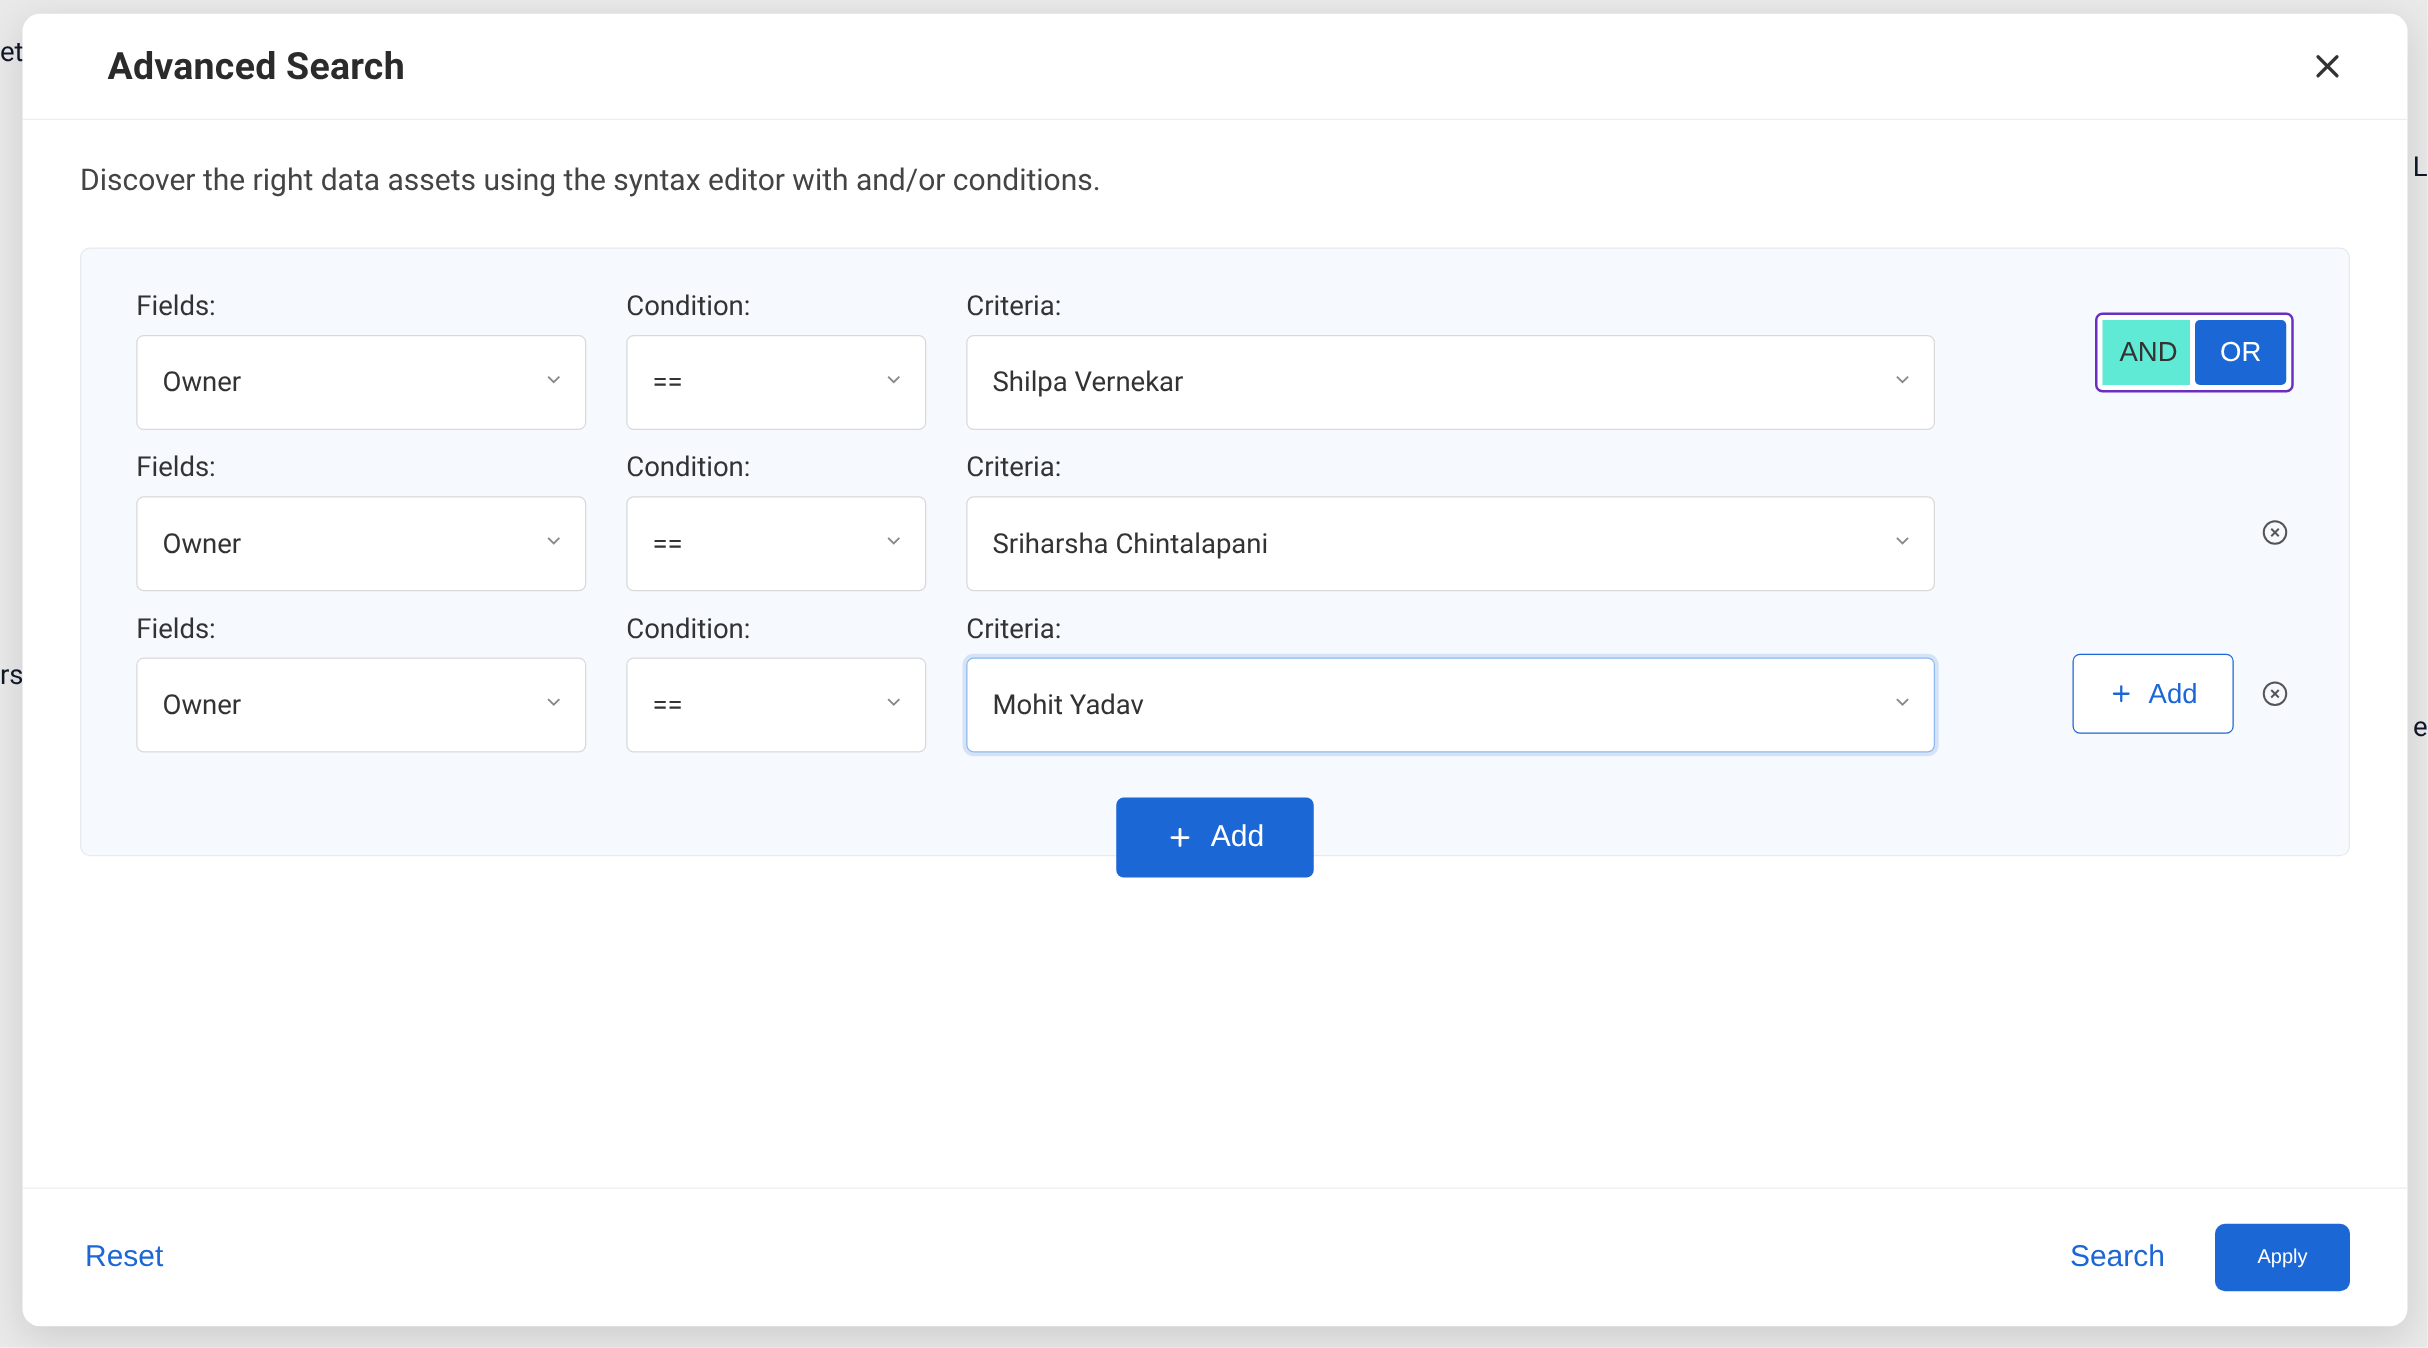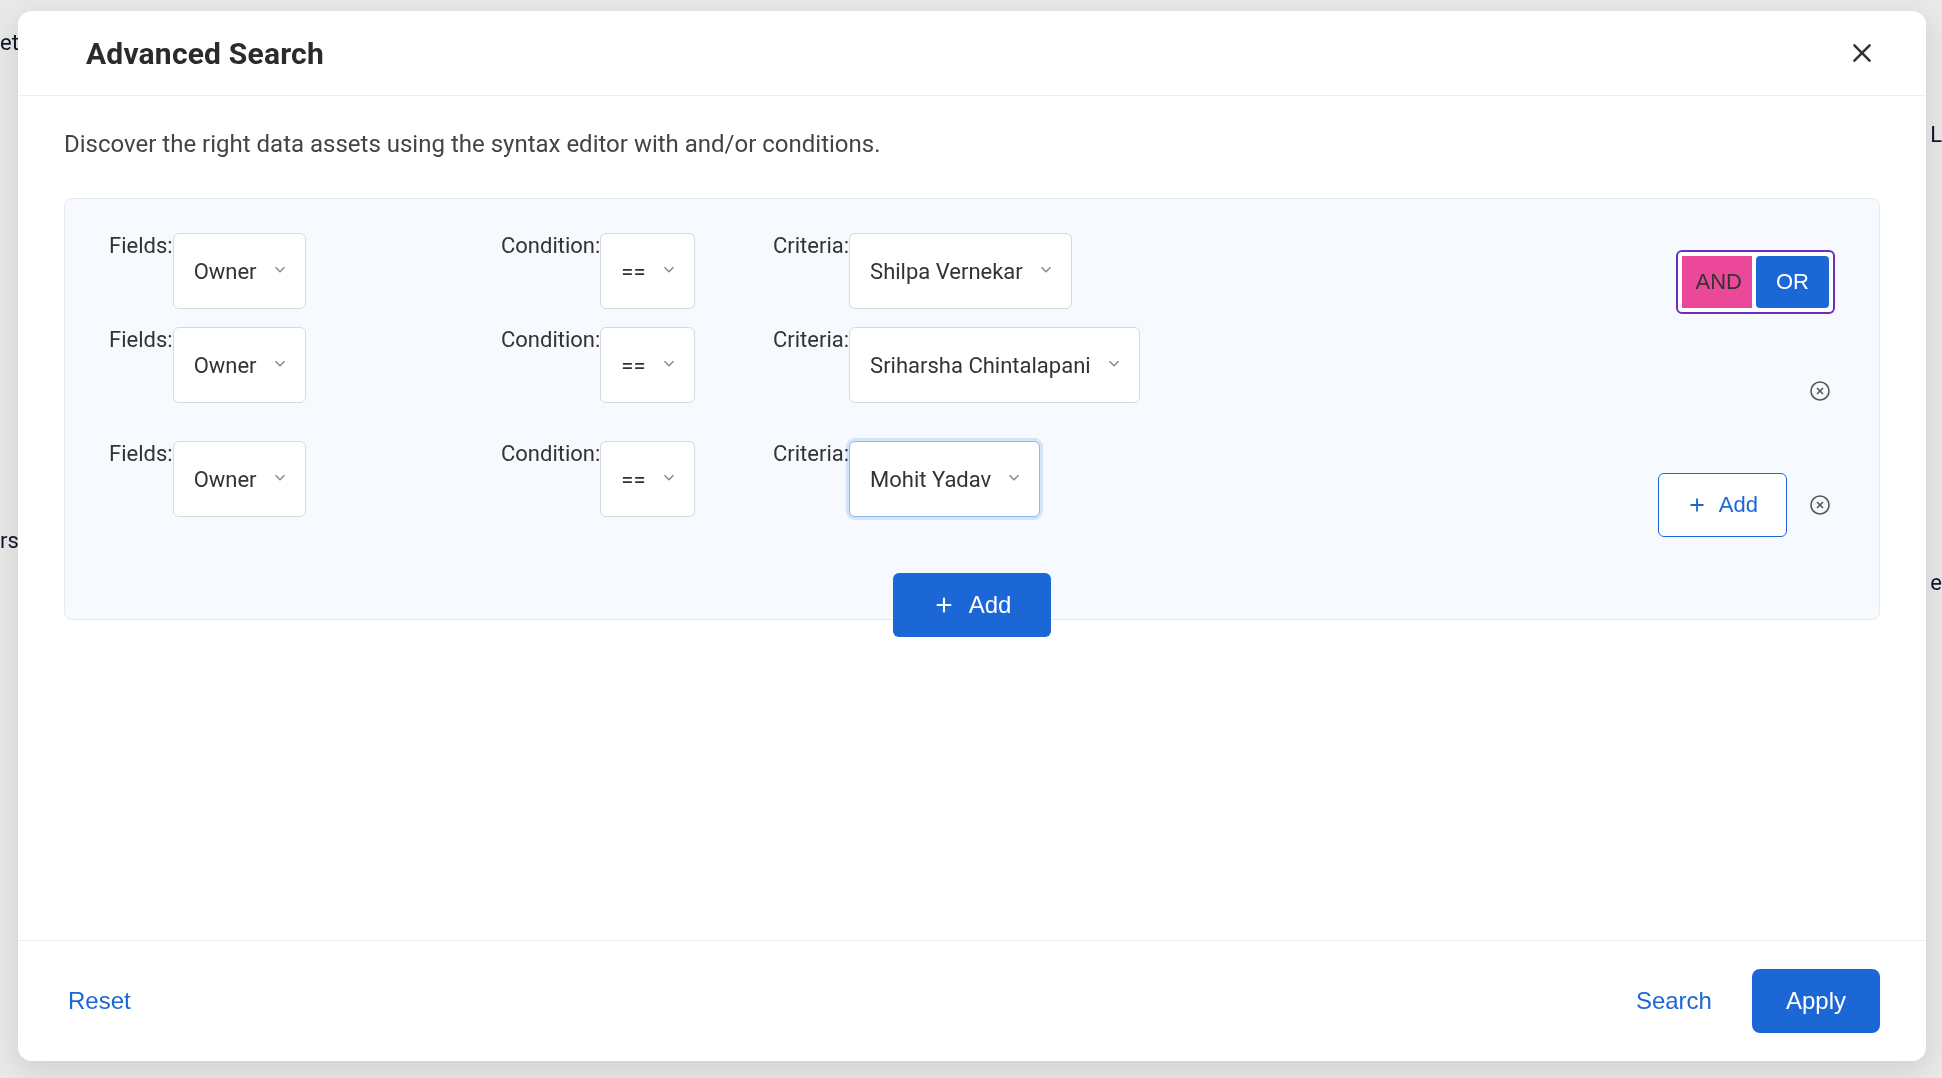--- a/index.html
+++ b/index.html
@@ -146,21 +146,21 @@
     overflow: hidden;
     height: 64px;
     background: #fff;
   }
   .andor-btn {
     padding: 0 18px;
     display: flex;
     align-items: center;
     font-size: 22px;
     cursor: pointer;
-    background: #ec4899;
+    background: #5eead4;
     color: #333;
     border: none;
   }
   .andor-btn.active {
     background: var(--blue);
     color: #fff;
     border-radius: 4px;
     margin: 4px;
     padding: 0 20px;
   }
@@ -234,26 +234,26 @@
     color: var(--link-blue);
     font-size: 24px;
     cursor: pointer;
     padding: 8px 4px;
   }
   .primary-btn {
     background: var(--blue);
     color: #fff;
     border: none;
     border-radius: 8px;
-    font-size: 24px;
+    font-size: 16px;
     padding: 18px 34px;
     cursor: pointer;
   }
 
-  .rule-row .cell { display: flex; flex-direction: row; text-align: center; }
+  .rule-row .cell { display: flex; flex-direction: column; }
 </style>
 </head>
 <body>
 
 <div class="bg-noise" style="left:0; top:30px;">et</div>
 <div class="bg-noise" style="right:0; top:122px;">L</div>
 <div class="bg-noise" style="left:0; top:528px;">rs</div>
 <div class="bg-noise" style="right:0; top:570px;">e</div>
 
 <div class="modal">

